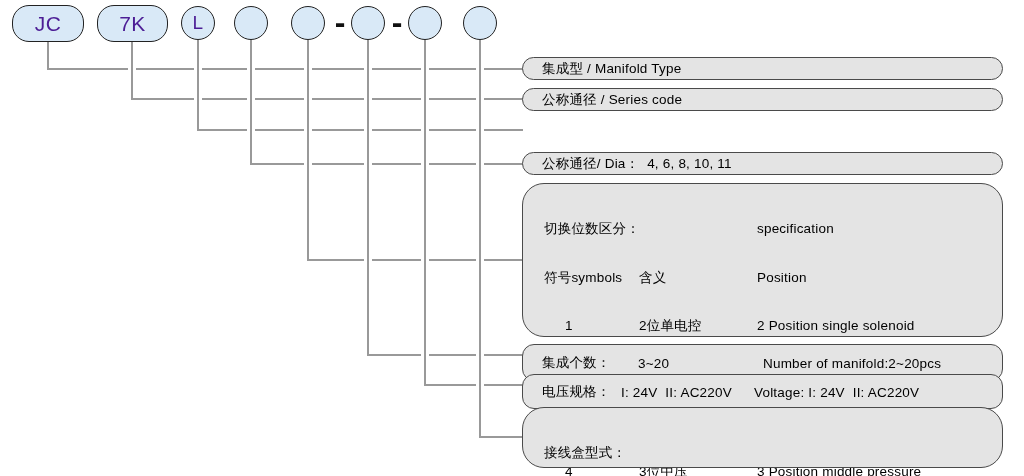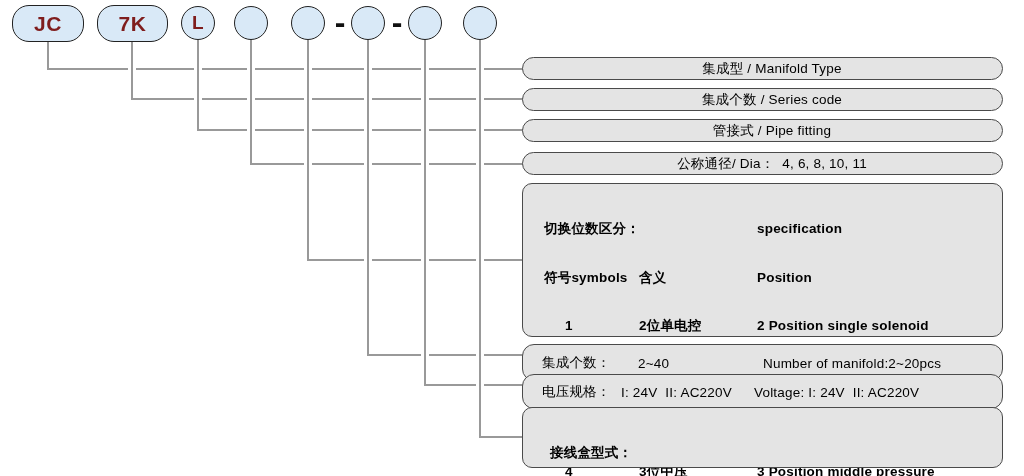--- a/index.html
+++ b/index.html
@@ -5,43 +5,43 @@
   html,body{margin:0;padding:0;background:#ffffff;}
   .canvas{
     position:relative;width:1024px;height:476px;background:#ffffff;overflow:hidden;
     font-family:"Liberation Sans","DejaVu Sans",sans-serif;color:#000;
   }
   svg.lines{position:absolute;left:0;top:0;}
   
   .bubble{
     position:absolute;display:flex;align-items:center;justify-content:center;
     background:#d9e9f7;border:1.5px solid #222;box-sizing:border-box;
-    font-weight:bold;font-size:21px;color:#7f1d1d;letter-spacing:.5px;
+    font-weight:normal;font-size:21px;color:#4c1d95;letter-spacing:.5px;
   }
   .stadium{border-radius:17px;}
   .circle{width:34px;height:34px;border-radius:50%;font-size:19px;}
   .dash{
     position:absolute;top:4px;width:18px;height:36px;line-height:36px;
     text-align:center;font-size:32px;font-weight:bold;color:#111;
   }
   
   .lbox{
     position:absolute;left:522px;width:481px;box-sizing:border-box;
     background:#e4e4e4;border:1.4px solid #4a4a4a;border-radius:12px;
     font-size:13.5px;white-space:pre;letter-spacing:.2px;
   }
-  .single{height:23px;display:flex;align-items:center;padding-left:19px;justify-content:center;}
-  .big{border-radius:10px;font-weight:bold;}
+  .single{height:23px;display:flex;align-items:center;padding-left:19px;}
+  .big{border-radius:22px;}
   .specbox{padding:6px 0 0 21px;}
   .srow{display:flex;line-height:18.5px;}
   .cA{width:213px;display:inline-block;}
   .c1{width:95px;display:inline-block;}
   .c2{width:118px;display:inline-block;}
   .num{padding-left:21px;box-sizing:border-box;}
-  .termbox{padding:5px 0 0 27px;}
+  .termbox{padding:5px 0 0 21px;}
   .trow{display:flex;line-height:19.5px;}
   .c8{width:213px;display:inline-block;}
   .abs{position:absolute;top:50%;transform:translateY(-50%);}
 </style>
 </head>
 <body>
 
 <div class="canvas">
 
   <svg class="lines" width="1024" height="476">
@@ -110,24 +110,21 @@
   <span class="dash" style="left:331px">-</span>
   <div class="bubble circle" style="left:351px;top:6px"></div>
   <span class="dash" style="left:388px">-</span>
   <div class="bubble circle" style="left:408px;top:6px"></div>
   <div class="bubble circle" style="left:463px;top:6px"></div>
 
   <div class="lbox single" style="top:57px">
     <span>集成型 / Manifold Type</span>
   </div>
   <div class="lbox single" style="top:88px">
-    <span>集成个数 / Series code</span>
-  </div>
-  <div class="lbox single" style="top:119px">
-    <span>管接式 / Pipe fitting</span>
+    <span>公称通径 / Series code</span>
   </div>
   <div class="lbox single" style="top:152px">
     <span>公称通径/ Dia：  4, 6, 8, 10, 11</span>
   </div>
 
   <div class="lbox big specbox" style="top:183px;height:154px">
     <div class="srow">
       <span class="cA">切换位数区分：</span>
       <span>specification</span>
     </div>
@@ -155,21 +152,21 @@
       <span class="c1 num">4</span>
       <span class="c2">3位中压</span>
       <span>3 Position middle pressure</span>
     </div>
     
     
   </div>
 
   <div class="lbox" style="top:344px;height:37px">
     <span class="abs" style="left:19px">集成个数：</span>
-    <span class="abs" style="left:115px">2~40</span>
+    <span class="abs" style="left:115px">3~20</span>
     <span class="abs" style="left:240px">Number of manifold:2~20pcs</span>
   </div>
 
   <div class="lbox" style="top:374px;height:35px">
     <span class="abs" style="left:19px">电压规格：</span>
     <span class="abs" style="left:98px">I: 24V  II: AC220V</span>
     <span class="abs" style="left:231px">Voltage: I: 24V  II: AC220V</span>
   </div>
 
   <div class="lbox big termbox" style="top:407px;height:61px">

